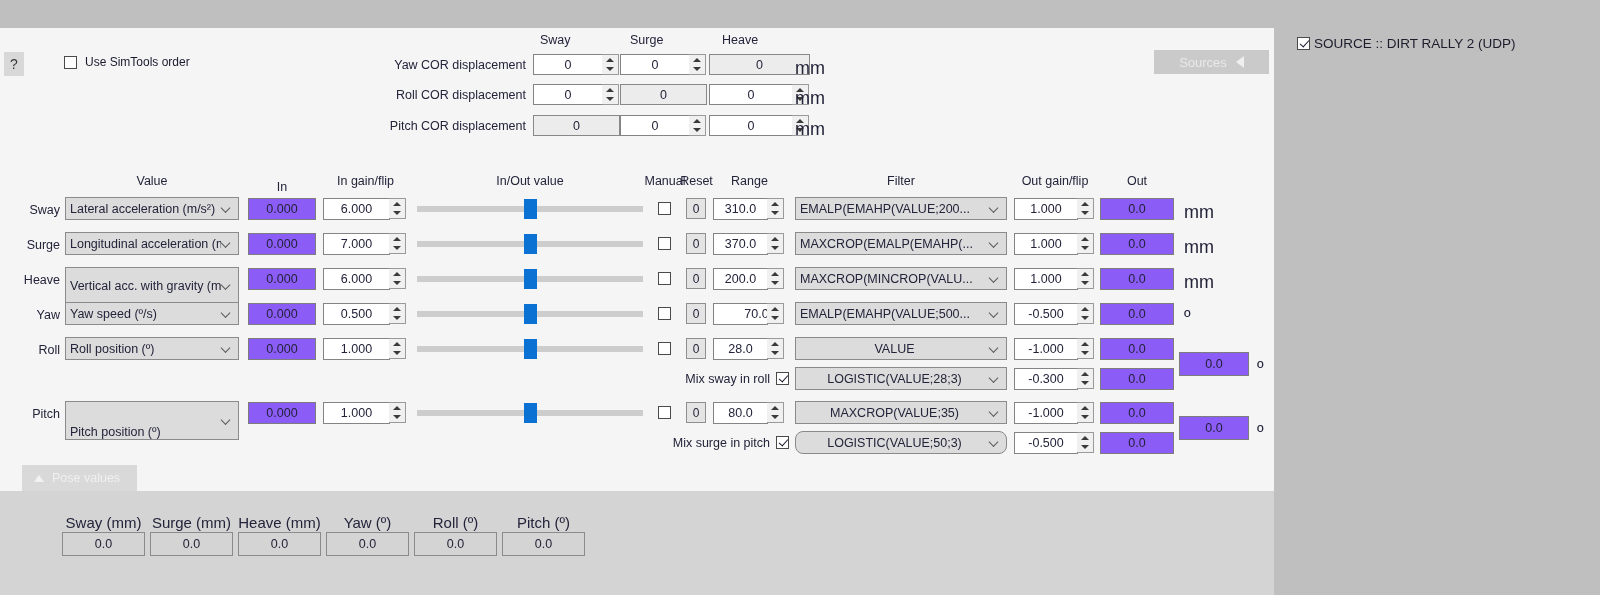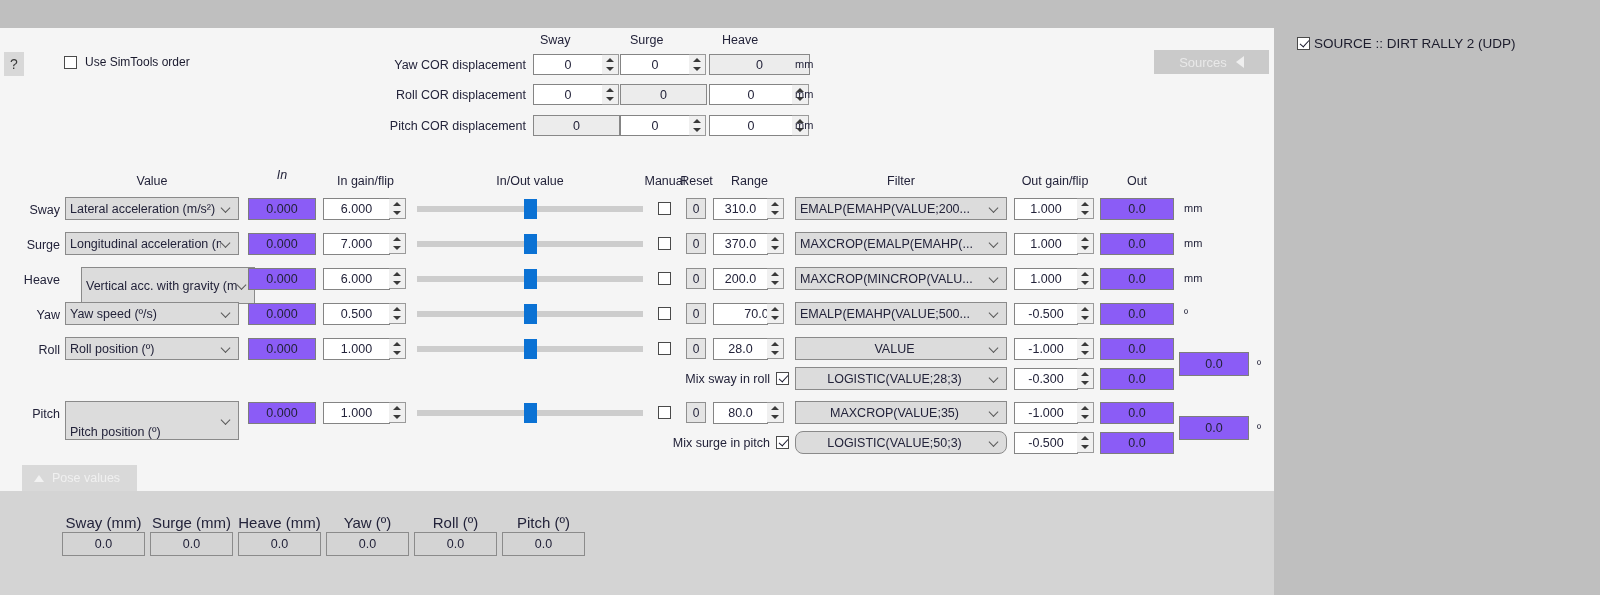--- a/index.html
+++ b/index.html
@@ -90,21 +90,21 @@
   }
   .spin i { flex:1; position:relative; }
   .spin i::after{
     content:""; position:absolute; left:50%; top:50%;
     transform:translate(-50%,-50%); width:0;height:0;
     border-left:4px solid transparent;border-right:4px solid transparent;
   }
   .spin i.up::after{ border-bottom:4px solid #3a3a3a; }
   .spin i.dn::after{ border-top:4px solid #3a3a3a; }
 
-  .unit { position:absolute; font-size:11px; color:#23233a; }
+  .unit { position:absolute; font-size:18px; color:#23233a; }
 
   
   .colhead { position:absolute; font-size:12.5px; color:#23233a; text-align:center; }
 
   .rowlabel { position:absolute; font-size:12.5px; color:#23233a; text-align:right; }
 
   
   .combo {
     position:absolute; height:23px; border:1px solid #8a8a8a;
     background:#dcdcdc; display:flex; align-items:center;
@@ -243,21 +243,21 @@
       <div class="fld" style="left: 709px; top: 115px; width: 84px; height: 21px;">0</div>
       <div class="spin" style="left: 792px; top: 115px;">
         <i class="up"></i>
         <i class="dn"></i>
       </div>
       <div class="unit" style="left: 795px; top: 119px;">mm</div>
     </div>
 
   <div id="grid-area">
       <div class="colhead" style="left: 65px; top: 174px; width: 174px;">Value</div>
-      <div class="colhead" style="left: 248px; top: 168px; width: 68px; font-style: italic;">In</div>
+      <div class="colhead" style="left: 248px; top: 180px; width: 68px;">In</div>
       <div class="colhead" style="left: 323px; top: 174px; width: 85px;">In gain/flip</div>
       <div class="colhead" style="left: 417px; top: 174px; width: 226px;">In/Out value</div>
       <div class="colhead" style="left: 640px; top: 174px; width: 50px;">Manual</div>
       <div class="colhead" style="left: 674px; top: 174px; width: 45px;">Reset</div>
       <div class="colhead" style="left: 713px; top: 174px; width: 73px;">Range</div>
       <div class="colhead" style="left: 795px; top: 174px; width: 212px;">Filter</div>
       <div class="colhead" style="left: 1014px; top: 174px; width: 82px;">Out gain/flip</div>
       <div class="colhead" style="left: 1100px; top: 174px; width: 74px;">Out</div>
       <div class="rowlabel" style="left: 8px; top: 203px; width: 52px;">Sway</div>
       <div class="combo" style="left: 65px; top: 197px; width: 174px; height: 23px;">
@@ -319,21 +319,21 @@
         <span class="chev"></span>
       </div>
       <div class="fld" style="left: 1014px; top: 233px; width: 64px; height: 22px;">1.000</div>
       <div class="spin" style="left: 1077px; top: 233px;">
         <i class="up"></i>
         <i class="dn"></i>
       </div>
       <div class="fld ro" style="left: 1100px; top: 233px; width: 74px; height: 22px;">0.0</div>
       <div class="unit" style="left: 1184px; top: 237px;">mm</div>
       <div class="rowlabel" style="left: 8px; top: 273px; width: 52px;">Heave</div>
-      <div class="combo" style="left: 65px; top: 267px; width: 174px; height: 37px; margin-left: 16px;">
+      <div class="combo" style="left: 65px; top: 267px; width: 174px; height: 37px;">
         <span class="txt">Vertical acc. with gravity (m</span>
         <span class="chev"></span>
       </div>
       <div class="fld ro" style="left: 248px; top: 268px; width: 68px; height: 22px;">0.000</div>
       <div class="fld" style="left: 323px; top: 268px; width: 67px; height: 22px;">6.000</div>
       <div class="spin" style="left: 389px; top: 268px;">
         <i class="up"></i>
         <i class="dn"></i>
       </div>
       <div class="slider" style="left: 417px; top: 268px; width: 226px; height: 22px;">

